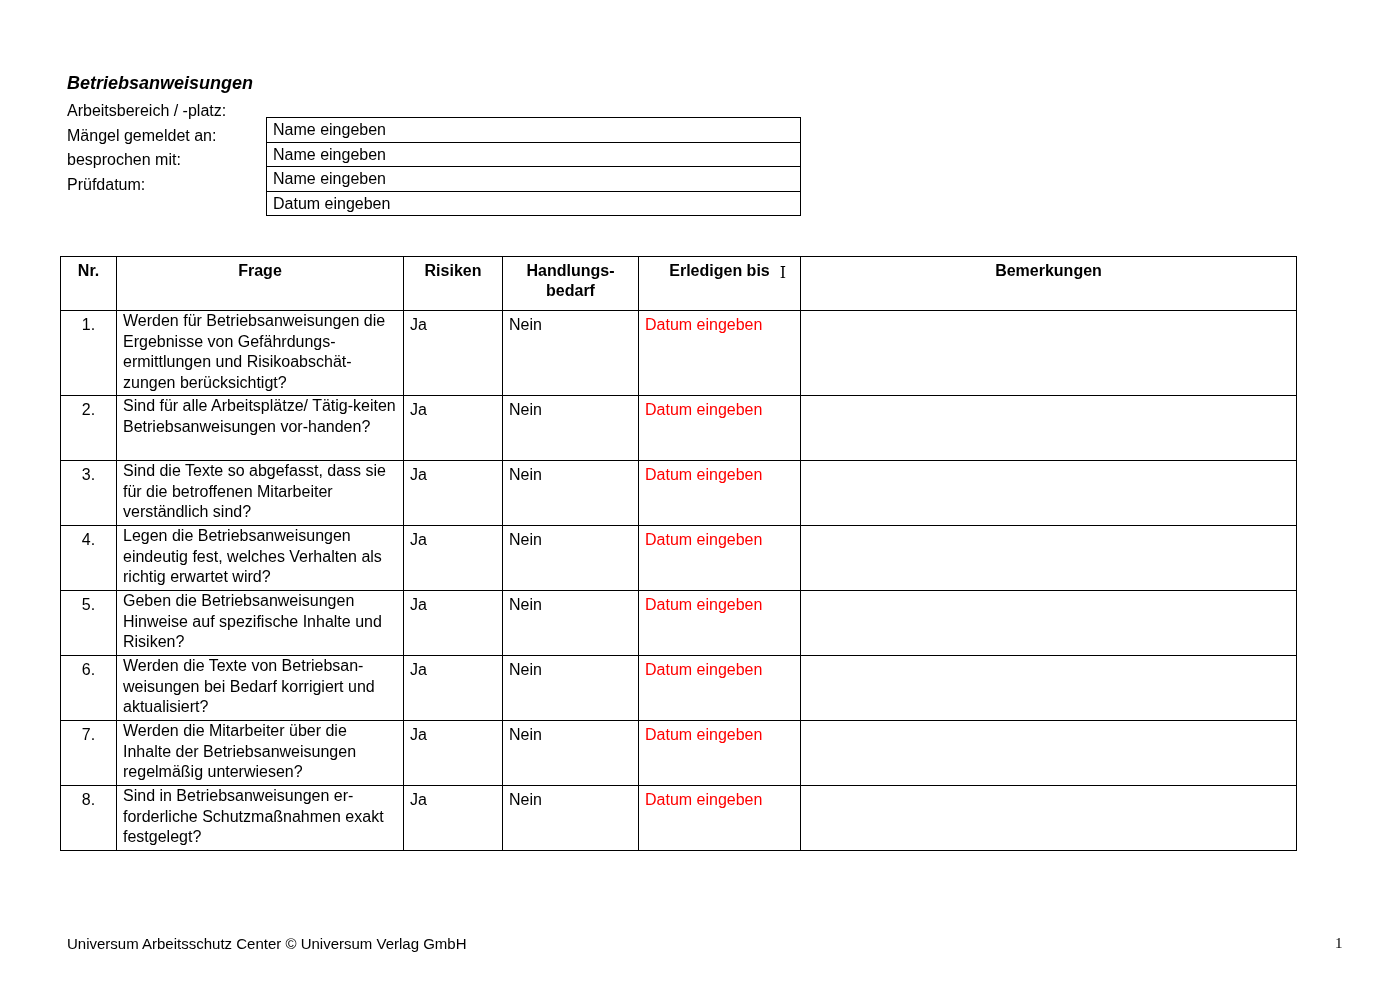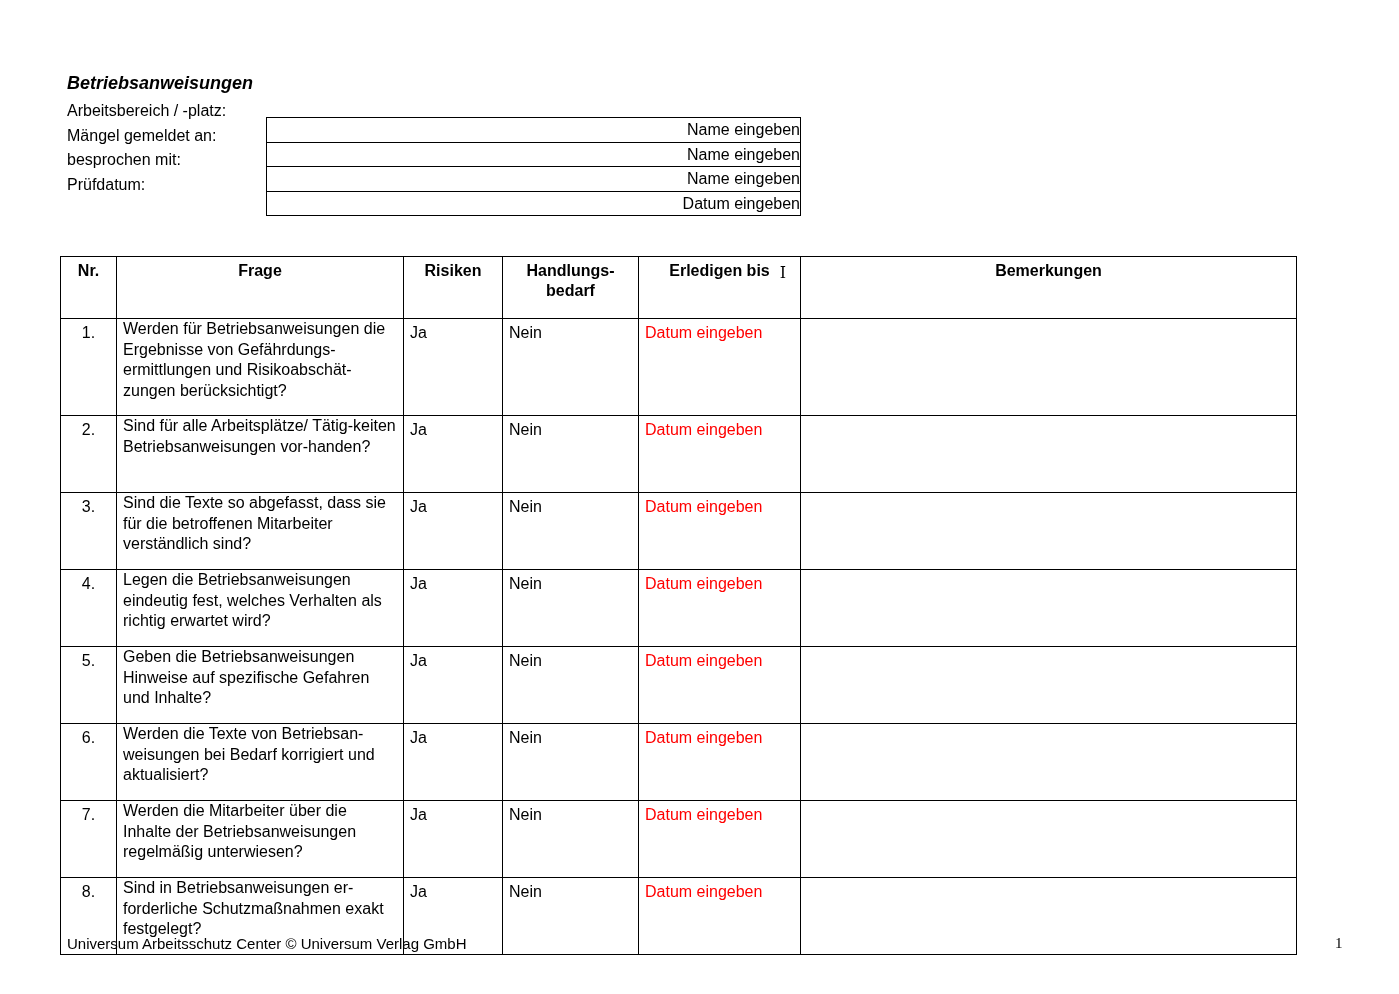--- a/index.html
+++ b/index.html
@@ -15,31 +15,31 @@
       position: absolute; left: 67px; top: 99px; width: 199px;
       font-size: 16px;
     }
     .info-labels div { height: 24.5px; line-height: 24.5px; }
     .info-box {
       position: absolute; left: 266px; top: 117px; width: 533px;
       border: 1px solid #000; box-sizing: content-box;
     }
     .info-box div {
       height: 23.5px; line-height: 24px; padding-left: 6px; font-size: 16px;
-      border-bottom: 1px solid #000; cursor: text; text-align: right;
+      border-bottom: 1px solid #000; cursor: text;
     }
     .info-box div:last-child { border-bottom: none; }
 
     table.checklist {
       position: absolute; left: 60px; top: 256px;
       border-collapse: collapse; table-layout: fixed;
       font-size: 16px;
     }
     table.checklist th, table.checklist td {
-      border: 1px solid #000; vertical-align: top; padding: 8px;
+      border: 1px solid #000; vertical-align: top; padding: 0;
     }
     table.checklist tr:last-child td { border-bottom: 1px solid #000; }
     table.checklist th {
       font-weight: bold; text-align: center; height: 49px;
       line-height: 20px; padding-top: 4px;
     }
     table.checklist td { height: 60px; line-height: 20.5px; }
     table.checklist tr.r1 td { height: 80px; }
     td.nr { text-align: center; padding-top: 4px !important; padding-right: 0; }
     td.frage { padding: 0 4px 0 6px !important; }
@@ -132,21 +132,21 @@
     <tr>
       <td class="nr">4.</td>
       <td class="frage">Legen die Betriebsanweisungen eindeutig fest, welches Verhalten als richtig erwartet wird?</td>
       <td class="ans">Ja</td>
       <td class="ans">Nein</td>
       <td class="date">Datum eingeben</td>
       <td class="rem"></td>
     </tr>
     <tr>
       <td class="nr">5.</td>
-      <td class="frage">Geben die Betriebsanweisungen Hinweise auf spezifische Gefahren und Inhalte?</td>
+      <td class="frage">Geben die Betriebsanweisungen Hinweise auf spezifische Inhalte und Risiken?</td>
       <td class="ans">Ja</td>
       <td class="ans">Nein</td>
       <td class="date">Datum eingeben</td>
       <td class="rem"></td>
     </tr>
     <tr>
       <td class="nr">6.</td>
       <td class="frage">Werden die Texte von Betriebsan-weisungen bei Bedarf korrigiert und aktualisiert?</td>
       <td class="ans">Ja</td>
       <td class="ans">Nein</td>

